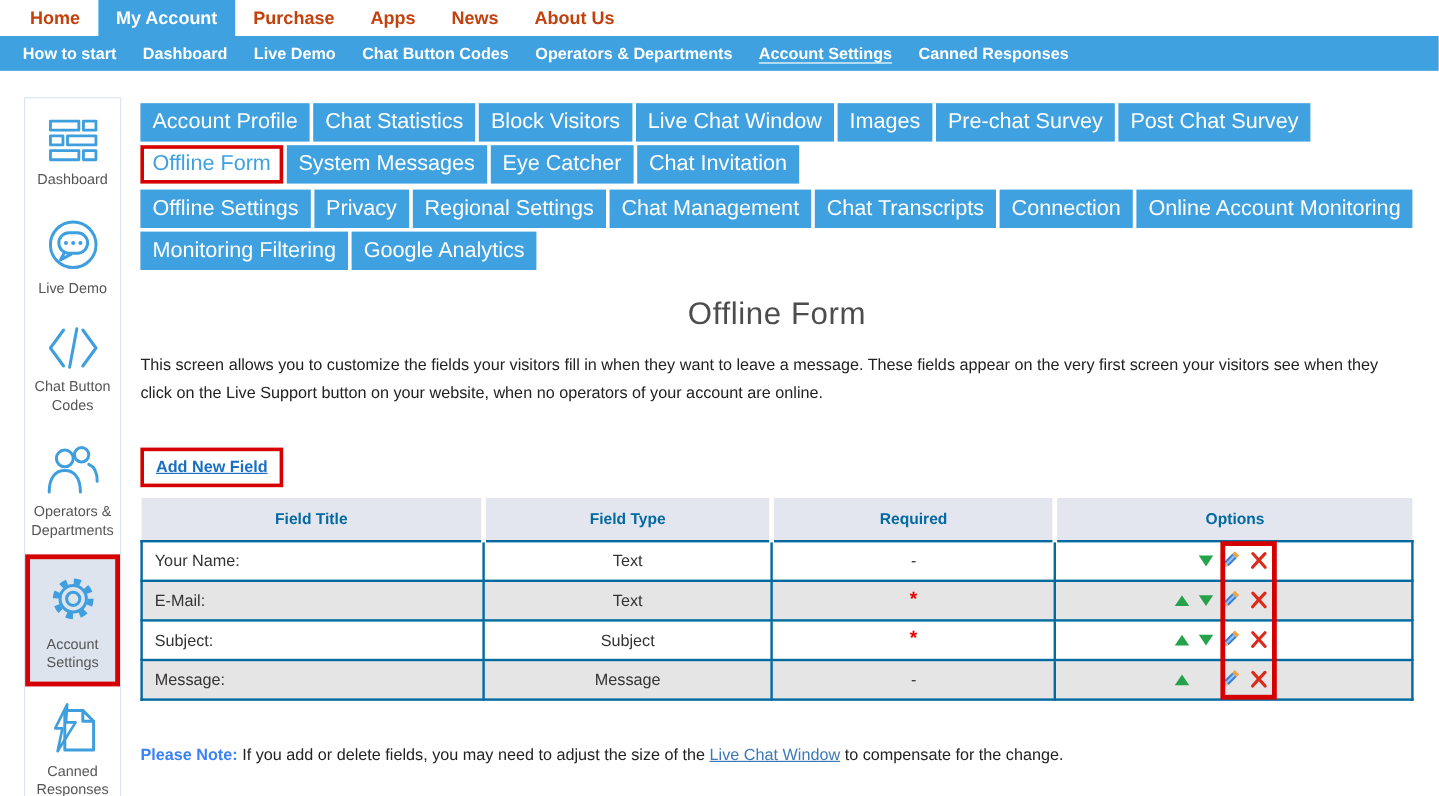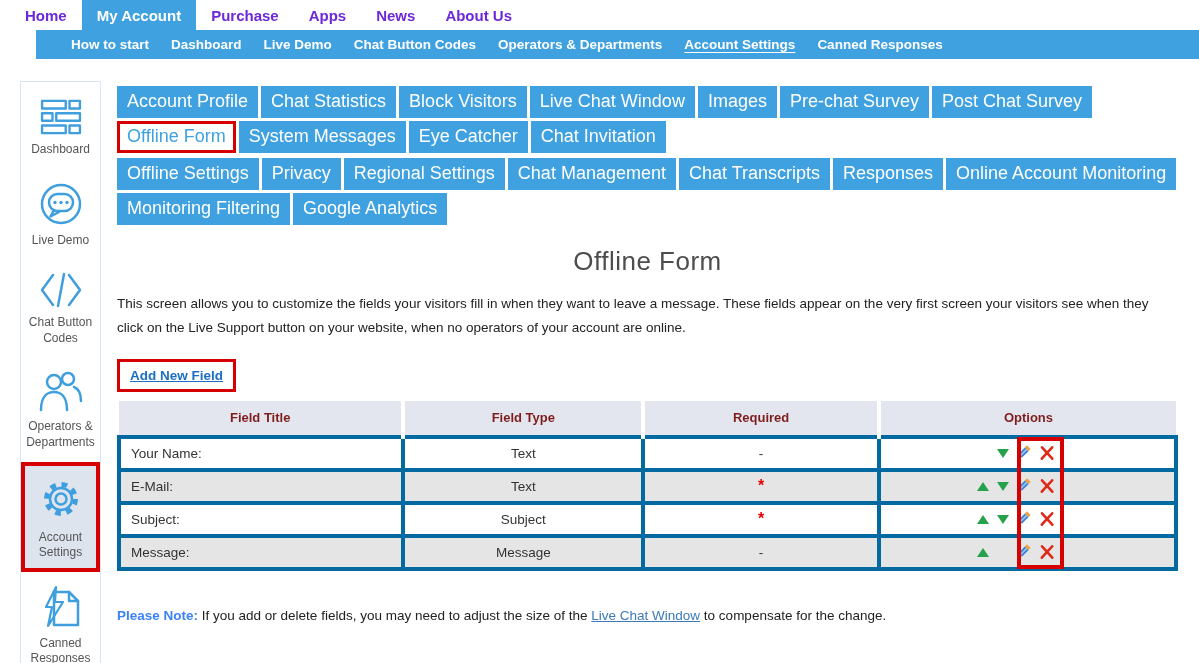--- a/index.html
+++ b/index.html
@@ -2,25 +2,25 @@
 <html><head>
 <meta charset="utf-8">
 <style>
   * { margin:0; padding:0; box-sizing:border-box; }
   html,body { width:1199px; height:663px; background:#fff; overflow:hidden;
               font-family:"Liberation Sans", sans-serif; }
 
   
   .top-nav { display:flex; align-items:stretch; height:30px; background:#fff; padding-left:10px; }
   .top-item { display:flex; align-items:center; padding:0 15px; font-size:15px; font-weight:700;
-              color:#6d28d9; cursor:pointer; }
+              color:#c2410c; cursor:pointer; }
   .top-item.active { background:#3fa1e0; color:#fff; }
 
   
-  .sub-nav { display:flex; align-items:center; height:29px; background:#3fa1e0; padding-left:24px;margin-left:36px; }
+  .sub-nav { display:flex; align-items:center; height:29px; background:#3fa1e0; padding-left:8px; }
   .sub-item { padding:0 11px; font-size:13.5px; font-weight:700; color:#fff; cursor:pointer; }
   .sub-item.active { text-decoration:underline; text-underline-offset:3px; }
 
   
   .sidebar { position:absolute; left:20px; top:81px; width:81px; background:#fff;
              border:1px solid #d9e6f2; display:flex; flex-direction:column; padding:4px 0 6px; }
   .side-item { display:flex; flex-direction:column; align-items:center; padding:13px 2px 11px;
                cursor:pointer; width:100%; }
   .side-item .side-icon { display:block; line-height:0; }
   .side-item svg { stroke:#3f9fde; fill:none; stroke-width:2.5; stroke-linecap:round; stroke-linejoin:round; }
@@ -31,30 +31,30 @@
   .main { position:absolute; left:117px; top:86px; width:1061px; }
 
   .tabs-row { display:flex; flex-wrap:wrap; gap:3px; margin-bottom:5px; }
   .tab { background:#3fa1e0; color:#fff; font-size:18px; padding:5px 10px 6px; cursor:pointer; white-space:nowrap; }
   .tab.active { background:#fff; color:#3fa1e0; border:3px solid #d60000; padding:2px 7px 3px; }
 
   .page-title { margin-top:21px; text-align:center; font-size:26px; font-weight:400;
                 color:#4d4d4d; letter-spacing:.5px; }
   .page-desc { margin-top:15px; font-size:13.5px; color:#222; line-height:1.8; }
 
-  .add-field-box { display:inline-block; margin-top:18px; border:3px solid #d60000; padding:4px 10px 5px; }
+  .add-field-box { display:inline-block; margin-top:32px; border:3px solid #d60000; padding:4px 10px 5px; }
   .add-field-link { color:#1b6fc2; font-weight:700; font-size:13.5px; text-decoration:underline; cursor:pointer; }
 
   .table-wrap { position:relative; margin-top:9px; }
   table { width:100%; border-collapse:collapse; table-layout:fixed; }
   col.w1{width:26.9%;} col.w2{width:22.7%;} col.w3{width:22.3%;} col.w4{width:28.1%;}
-  th { background:#e4e6ef; height:36px; font-size:13px; font-weight:700; color:#7f1d1d;
+  th { background:#e4e6ef; height:36px; font-size:13px; font-weight:700; color:#0369a1;
        text-align:center; border-right:4px solid #fff; }
   th:last-child { border-right:none; }
-  td { height:33px; border:4px solid #0369a1; font-size:13.5px; color:#333; vertical-align:middle; }
+  td { height:33px; border:2px solid #0369a1; font-size:13.5px; color:#333; vertical-align:middle; }
   td.c { text-align:center; }
   td.t { padding-left:10px; text-align:left; }
   tr.alt td { background:#e5e5e5; }
   .req { color:#e60000; font-weight:700; font-size:16px; }
   .dash { color:#333; }
 
   .opts { display:flex; align-items:center; justify-content:flex-end; padding-right:118px; height:100%; }
   .slot { width:20px; display:flex; justify-content:center; }
   .tri-up { width:0; height:0; border-left:6px solid transparent; border-right:6px solid transparent;
             border-bottom:9px solid #27a24c; cursor:pointer; }
@@ -162,21 +162,21 @@
       <div class="tab">System Messages</div>
       <div class="tab">Eye Catcher</div>
       <div class="tab">Chat Invitation</div>
     </div>
   <div class="tabs-row" id="tabs-row2">
       <div class="tab">Offline Settings</div>
       <div class="tab">Privacy</div>
       <div class="tab">Regional Settings</div>
       <div class="tab">Chat Management</div>
       <div class="tab">Chat Transcripts</div>
-      <div class="tab">Responses</div>
+      <div class="tab">Connection</div>
       <div class="tab">Online Account Monitoring</div>
       <div class="tab">Monitoring Filtering</div>
       <div class="tab">Google Analytics</div>
     </div>
 
   <h1 class="page-title">Offline Form</h1>
   <p class="page-desc">This screen allows you to customize the fields your visitors fill in when they want to leave a message. These fields appear on the very first screen your visitors see when they click on the Live Support button on your website, when no operators of your account are online.</p>
 
   <div class="add-field-box">
     <a class="add-field-link">Add New Field</a>

